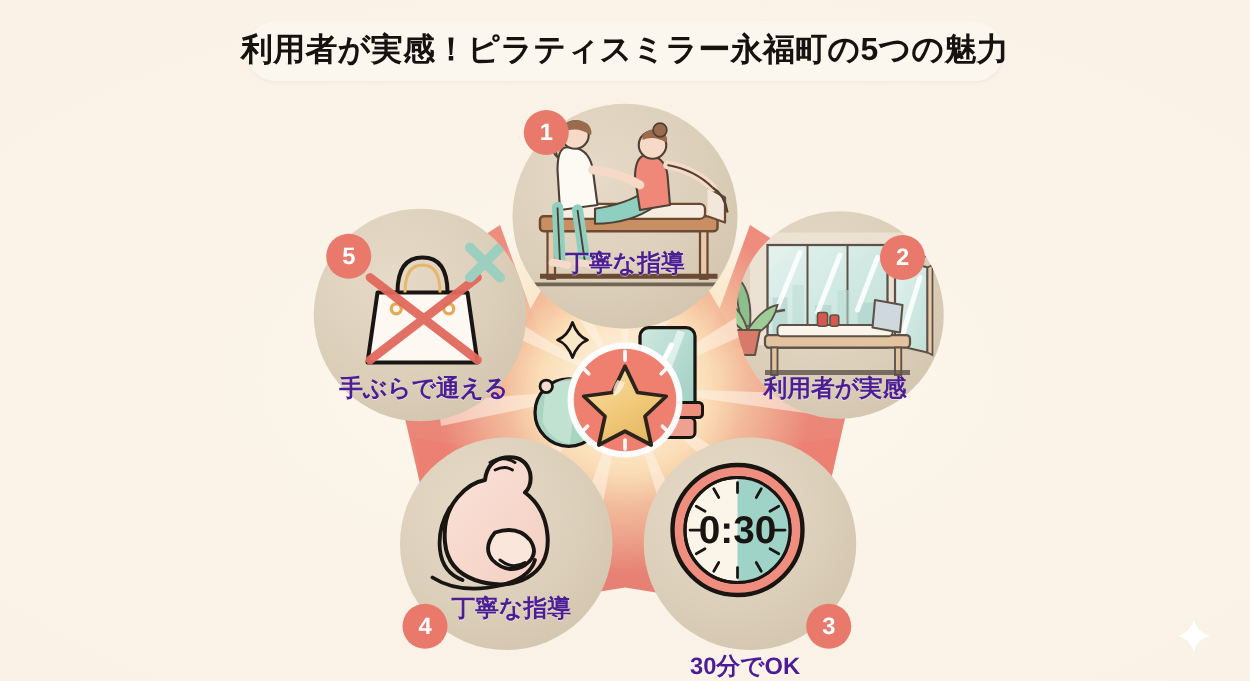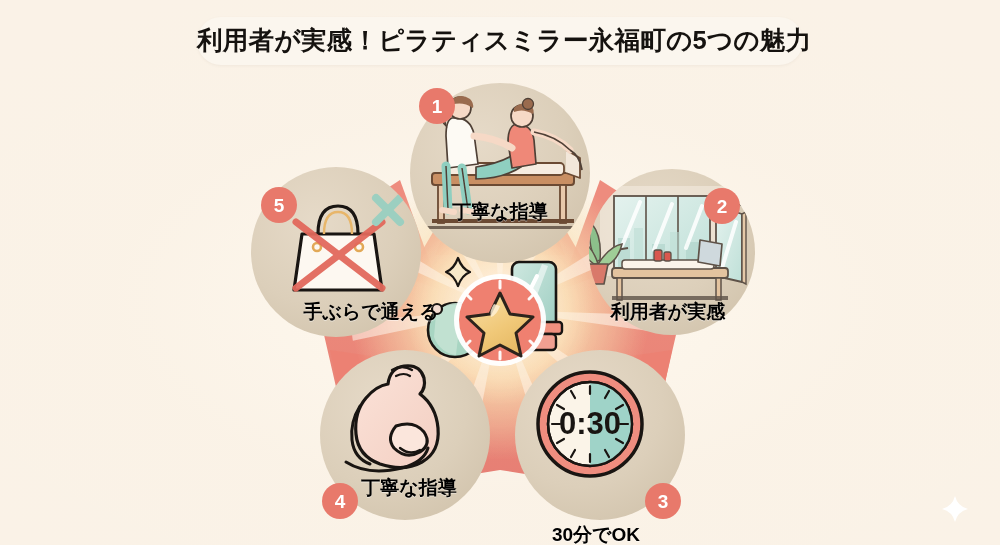--- a/index.html
+++ b/index.html
@@ -36,21 +36,21 @@
     position: absolute;
     left: 197px;
     top: 17px;
     width: 606px;
     height: 48px;
     background: #fbf6ee;
     border-radius: 26px;
     box-shadow: 0 1px 3px rgba(120,100,80,0.07);
     display: flex;
     align-items: center;
-    justify-content: flex-start;
+    justify-content: center;
     box-sizing: border-box;
   }
   .title-text {
     font-size: 25.5px;
     font-weight: 700;
     letter-spacing: 0.3px;
     color: #15120f;
     white-space: nowrap;
     line-height: 1;
   }
@@ -63,21 +63,21 @@
     width: 1000px;
     height: 545px;
   }
 
   
   .node-label {
     position: absolute;
     transform: translate(-50%, -50%);
     font-size: 19px;
     font-weight: 700;
-    color: #000000;
+    color: #4c1d95;
     white-space: nowrap;
     line-height: 1;
     text-shadow: 0 1px 0 rgba(255,255,255,0.45);
   }
 
   .badge {
     position: absolute;
     width: 36px;
     height: 36px;
     border-radius: 50%;
@@ -407,21 +407,21 @@
 
   <div class="title-pill">
     <span class="title-text">利用者が実感！ピラティスミラー永福町の5つの魅力</span>
   </div>
 
   <div>
     <div class="node-label" id="lbl0" style="left: 500px; top: 211px;">丁寧な指導</div>
     <div class="node-label" id="lbl1" style="left: 668px; top: 311px;">利用者が実感</div>
     <div class="node-label" id="lbl2" style="left: 596px; top: 490px; margin-top: 44px;">30分でOK</div>
     <div class="node-label" id="lbl3" style="left: 409px; top: 487px;">丁寧な指導</div>
-    <div class="node-label" id="lbl4" style="left: 339px; top: 311px; margin-left: 32px;">手ぶらで通える</div>
+    <div class="node-label" id="lbl4" style="left: 339px; top: 311px;">手ぶらで通える</div>
 
     <div class="badge" id="bdg0" style="left: 437px; top: 106px;">1</div>
     <div class="badge" id="bdg1" style="left: 722px; top: 206px;">2</div>
     <div class="badge" id="bdg2" style="left: 663px; top: 501px;">3</div>
     <div class="badge" id="bdg3" style="left: 340px; top: 501px;">4</div>
     <div class="badge" id="bdg4" style="left: 279px; top: 205px;">5</div>
   </div>
 
   <div class="sparkle-corner" id="cornerSparkle" style="left: 955px; top: 511px;">
     <svg width="26" height="26" viewBox="0 0 26 26">

